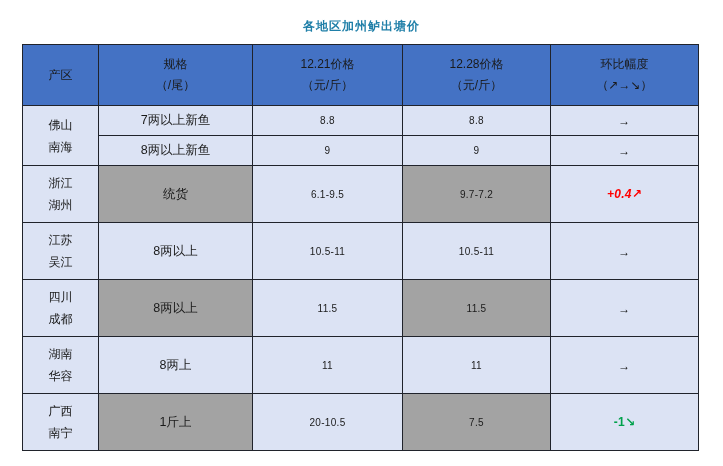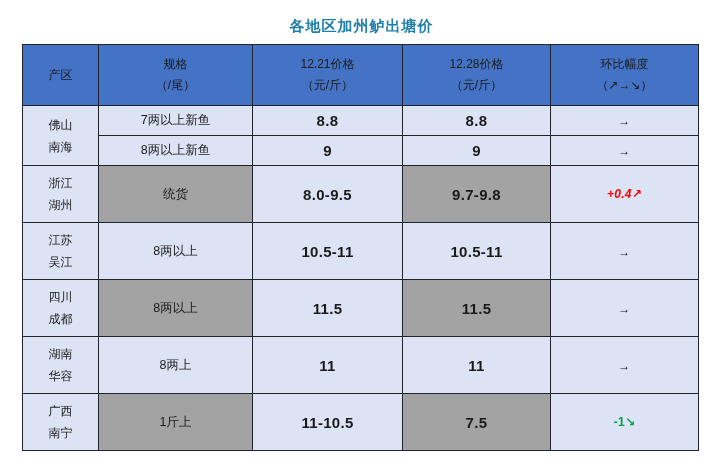--- a/index.html
+++ b/index.html
@@ -20,21 +20,21 @@
     background: #ffffff;
   }
 
   
   .title {
     position: absolute;
     left: 0;
     top: 16px;
     width: 723px;
     text-align: center;
-    font-size: 15px;
+    font-size: 12px;
     font-weight: bold;
     color: #1f7fa8;
     letter-spacing: 1px;
     line-height: 20px;
   }
 
   
   .table-wrap {
     position: absolute;
     left: 22px;
@@ -86,21 +86,21 @@
     background: #dce3f4;
     line-height: 22px;
     font-size: 12.5px;
   }
   .region .rl { display: block; text-align: center; }
 
   
   tr.r-small td { height: 29px; }
   tr.r-tall  td { height: 56px; }
 
-  .val { display: block; font-size: 15px; letter-spacing: 0.3px; font-weight: bold; }
+  .val { display: block; font-size: 10px; letter-spacing: 0.3px; }
   .spec { display: block; font-size: 12.5px; }
 
   .chg { display: block; font-size: 12px; letter-spacing: 0.3px; }
   .chg-flat { color: #101010; font-size: 13px; }
   .chg-up   { color: #ff0000; font-weight: bold; font-style: italic; }
   .chg-down { color: #00a14b; font-weight: bold; }
   .arrow { display: inline-block; font-size: 12px; }
 </style>
 </head>
 <body>
@@ -176,24 +176,24 @@
           </tr>
           <tr class="r-tall">
             <td class="region">
               <span class="rl">浙江</span>
               <span class="rl">湖州</span>
             </td>
             <td class="fill-white">
               <span class="spec">统货</span>
             </td>
             <td class="fill-blue">
-              <span class="val">8.0-9.5</span>
-            </td>
-            <td class="fill-white">
-              <span class="val">9.7-9.8</span>
+              <span class="val">6.1-9.5</span>
+            </td>
+            <td class="fill-white">
+              <span class="val">9.7-7.2</span>
             </td>
             <td class="fill-blue">
               <span class="chg chg-up"><span>+0.4</span><span class="arrow">↗</span></span>
             </td>
           </tr>
           <tr class="r-tall">
             <td class="region">
               <span class="rl">江苏</span>
               <span class="rl">吴江</span>
             </td>
@@ -248,21 +248,21 @@
           </tr>
           <tr class="r-tall">
             <td class="region">
               <span class="rl">广西</span>
               <span class="rl">南宁</span>
             </td>
             <td class="fill-white">
               <span class="spec">1斤上</span>
             </td>
             <td class="fill-blue">
-              <span class="val">11-10.5</span>
+              <span class="val">20-10.5</span>
             </td>
             <td class="fill-white">
               <span class="val">7.5</span>
             </td>
             <td class="fill-blue">
               <span class="chg chg-down"><span>-1</span><span class="arrow">↘</span></span>
             </td>
           </tr>
         </tbody>
     </table>

